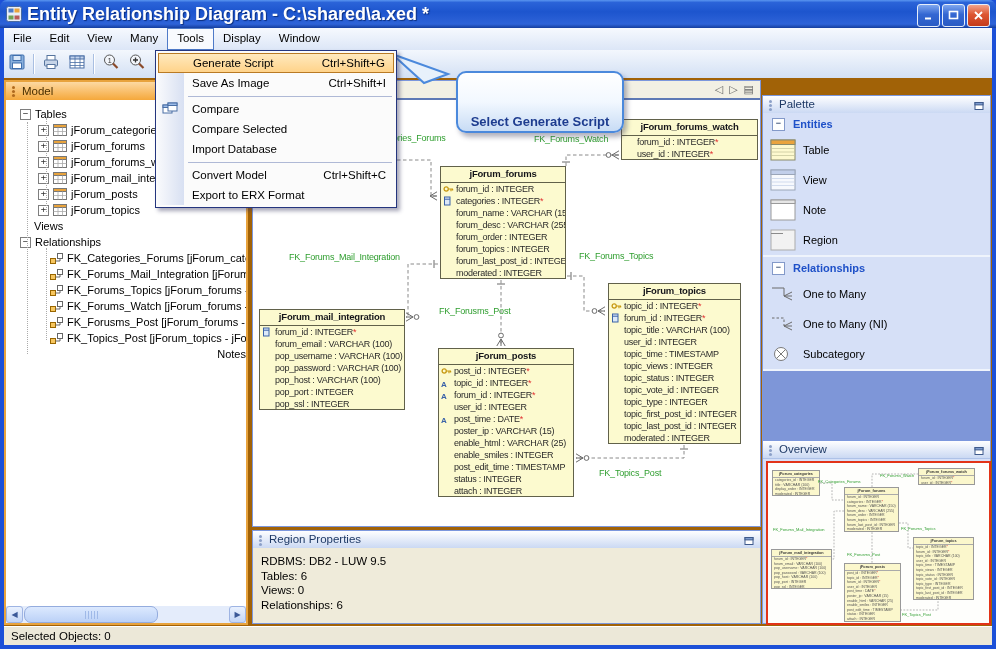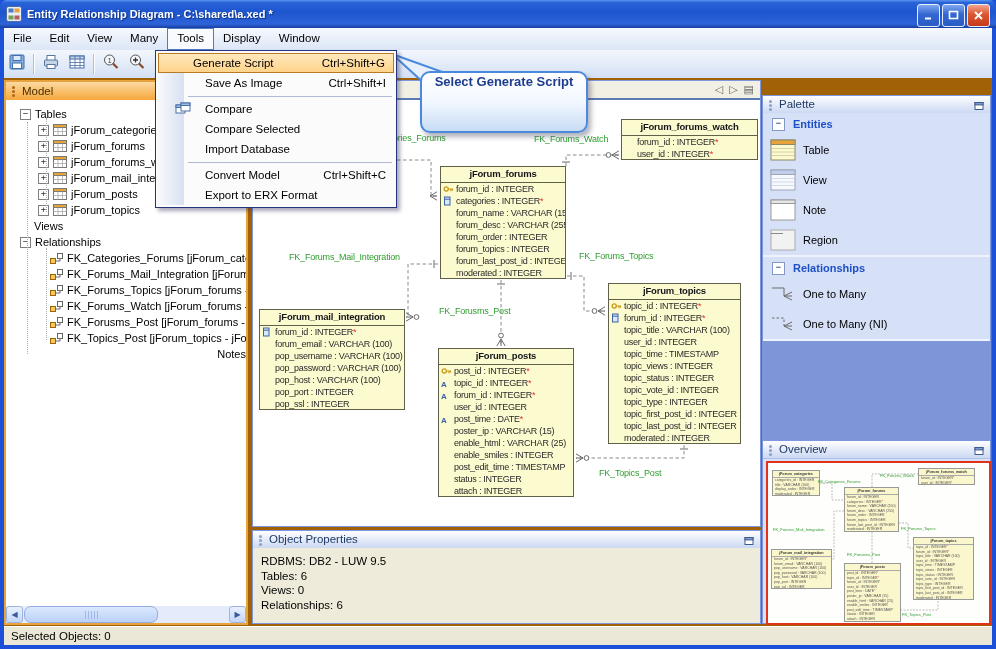--- a/index.html
+++ b/index.html
@@ -3,21 +3,21 @@
 <meta charset="utf-8">
 <style>
   html,body{margin:0;padding:0;font-family:"Liberation Sans",sans-serif;}
   #stage{position:relative;width:996px;height:649px;background:#1C50D8;overflow:hidden;}
   .abs{position:absolute;}
   
   .titlebar{left:0;top:0;width:996px;height:28px;border-radius:7px 7px 0 0;
     background:linear-gradient(180deg,#5A96F0 0%,#2A63D8 9%,#1D55CE 42%,#2E63D8 86%,#153E9E 100%);
     display:flex;align-items:center;}
   .tb-ico{margin-left:6px;width:16px;height:16px;flex:none;}
-  .tb-title{margin-left:5px;color:#fff;font-weight:bold;font-size:11px;text-shadow:1px 1px 1px #0B2E7E;white-space:nowrap;text-align:right;}
+  .tb-title{margin-left:5px;color:#fff;font-weight:bold;font-size:18px;text-shadow:1px 1px 1px #0B2E7E;white-space:nowrap;text-align:right;}
   .tb-btns{position:absolute;right:6px;top:4px;display:flex;gap:2px;}
   .wbtn{width:21px;height:21px;border:1px solid #E6EEFA;border-radius:3px;
     background:linear-gradient(180deg,#7FA7EF,#3467D2 45%,#2A5BC4);display:flex;align-items:center;justify-content:center;}
   .wbtn.close{background:linear-gradient(180deg,#F2A48C,#DD5632 45%,#C43B1B);}
   
   .inner{left:4px;top:28px;width:960px;height:617px;background:#8EA7DD;}
   .menubar{left:0;top:0;width:988px;height:22px;background:linear-gradient(180deg,#F6F9FE,#DCE6F7);display:flex;align-items:stretch;border-bottom:1px solid #C2D1EC;}
   .mb-item{padding:0 9px;font-size:11.5px;line-height:21px;color:#000;}
   .mb-item.active{background:#F8FAFE;border:1px solid #4E7AC8;line-height:19px;}
   .toolbar{left:0;top:22px;width:988px;height:28px;background:linear-gradient(180deg,#F3F7FD,#D3E0F4);border-bottom:1px solid #9DB4E0;display:flex;align-items:center;}
@@ -73,30 +73,30 @@
   .minimap{position:absolute;left:3px;top:20px;width:221px;height:160px;border:2px solid #E23318;background:#FEFEFC;box-sizing:content-box;overflow:hidden;}
   .mini-entity{position:absolute;background:#FBF7CC;border:1px solid #999;box-sizing:border-box;overflow:hidden;}
   .mini-head{font-size:3.8px;font-weight:bold;text-align:center;height:6px;line-height:6px;border-bottom:1px solid #AAA;color:#333;white-space:nowrap;}
   .mini-row{font-size:3.5px;line-height:4.6px;height:4.6px;white-space:nowrap;color:#555;padding-left:2px;}
   .mini-label{position:absolute;font-size:4px;color:#2F9E2F;white-space:nowrap;}
   
   .statusbar{left:0;top:598px;width:988px;height:19px;background:#ECE8D8;border-top:1px solid #fff;font-size:11.5px;line-height:19px;padding-left:7px;color:#000;box-sizing:border-box;}
   
   .tools-menu{left:155px;top:50px;width:240px;background:#FBFBFB;border:1px solid #24357E;box-shadow:3px 3px 4px rgba(60,60,100,.45);padding:2px 0;z-index:50;}
   .tm-gutter{position:absolute;left:2px;top:2px;bottom:2px;width:26px;background:linear-gradient(90deg,#F8F9FC,#D8E0F2);}
-  .tm-row{position:relative;height:20px;display:flex;align-items:center;padding:0 10px 0 36px;font-size:11.5px;color:#000;z-index:1;margin-left:13px;}
+  .tm-row{position:relative;height:20px;display:flex;align-items:center;padding:0 10px 0 36px;font-size:11.5px;color:#000;z-index:1;}
   .tm-row.hl{background:linear-gradient(180deg,#FFE9BE,#FFD38A);border:1px solid #B97A24;height:18px;margin:0 2px;padding:0 8px 0 34px;}
   .tm-short{margin-left:auto;padding-left:36px;}
   .tm-sep{height:6px;position:relative;z-index:1;}
   .tm-sep i{position:absolute;left:32px;right:4px;top:3px;border-top:1px solid #AFB9D6;}
   .tm-ico{position:absolute;left:6px;top:3px;}
   
-  .callout-box{left:420px;top:71px;width:164px;height:58px;border:2px solid #4B89DC;border-radius:10px;
+  .callout-box{left:456px;top:71px;width:164px;height:58px;border:2px solid #4B89DC;border-radius:10px;
     background:linear-gradient(180deg,#FFFFFF 0%,#F2F8FF 50%,#C8DCF5 100%);
-    box-shadow:3px 4px 5px rgba(60,60,90,.4);z-index:40;display:flex;align-items:flex-start;justify-content:center;text-align:center;}
+    box-shadow:3px 4px 5px rgba(60,60,90,.4);z-index:40;display:flex;align-items:flex-end;justify-content:center;text-align:center;}
   .callout-box span{font-size:13px;font-weight:bold;color:#1D3C8F;line-height:1.35;}
   .callout-tail{left:388px;top:50px;z-index:39;}
 </style>
 </head>
 <body>
 
 <div id="stage">
 
   <div class="abs titlebar">
     <span class="tb-ico">
@@ -471,21 +471,21 @@
             <div class="fk-label" style="left: 36px; top: 152px;">FK_Forums_Mail_Integration</div>
             <div class="fk-label" style="left: 186px; top: 206px;">FK_Forusms_Post</div>
             <div class="fk-label" style="left: 326px; top: 151px;">FK_Forums_Topics</div>
             <div class="fk-label" style="left: 346px; top: 368px;">FK_Topics_Post</div>
           </div>
       </div>
 
       <div class="panel objprops">
         <div class="phead">
           <span class="grip"></span>
-          <span>Object Properties</span>
+          <span>Region Properties</span>
           <span class="dockico"><svg width="12" height="11">
                 <rect x="2" y="2.5" width="8" height="7" fill="#fff" stroke="#3F5A8C"></rect>
                 <rect x="2" y="2.5" width="8" height="2.4" fill="#7E9CCF" stroke="#3F5A8C"></rect>
               </svg></span>
         </div>
         <div class="op-body" id="op-lines">
             <div class="op-line">RDBMS: DB2 - LUW 9.5</div>
             <div class="op-line">Tables: 6</div>
             <div class="op-line">Views: 0</div>
             <div class="op-line">Relationships: 6</div>
@@ -556,20 +556,29 @@
               </div>
               <div class="pal-item">
                 <span class="pal-ico">
                   <svg width="26" height="20">
                     <path d="M2 4 H14 V12" fill="none" stroke="#6A6A6A" stroke-dasharray="2.5,2"></path>
                     <path d="M14 12 L22 8 M14 12 L22 12 M14 12 L22 16" stroke="#6A6A6A" fill="none"></path>
                   </svg>
                 </span>
                 <span class="pal-label">One to Many (NI)</span>
               </div>
+              <div class="pal-item">
+                <span class="pal-ico">
+                  <svg width="26" height="20">
+                    <circle cx="11" cy="10" r="6.5" fill="#FFF" stroke="#7A7A7A"></circle>
+                    <path d="M6.5 5.5 L15.5 14.5 M15.5 5.5 L6.5 14.5" stroke="#7A7A7A"></path>
+                  </svg>
+                </span>
+                <span class="pal-label">Subcategory</span>
+              </div>
             </div>
           </div>
       </div>
 
       <div class="panel overview">
         <div class="phead">
           <span class="grip"></span>
           <span>Overview</span>
           <span class="dockico"><svg width="12" height="11">
                 <rect x="2" y="2.5" width="8" height="7" fill="#fff" stroke="#3F5A8C"></rect>

